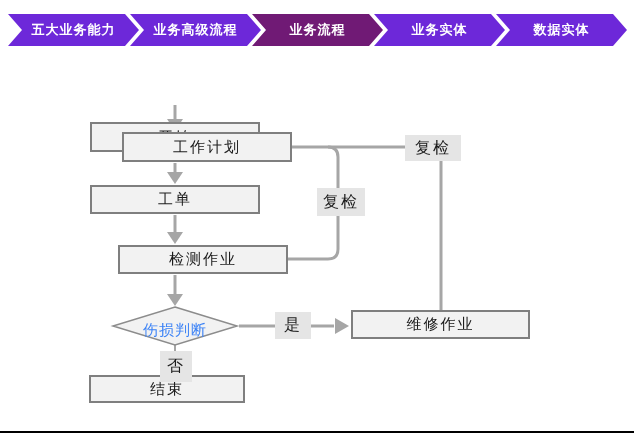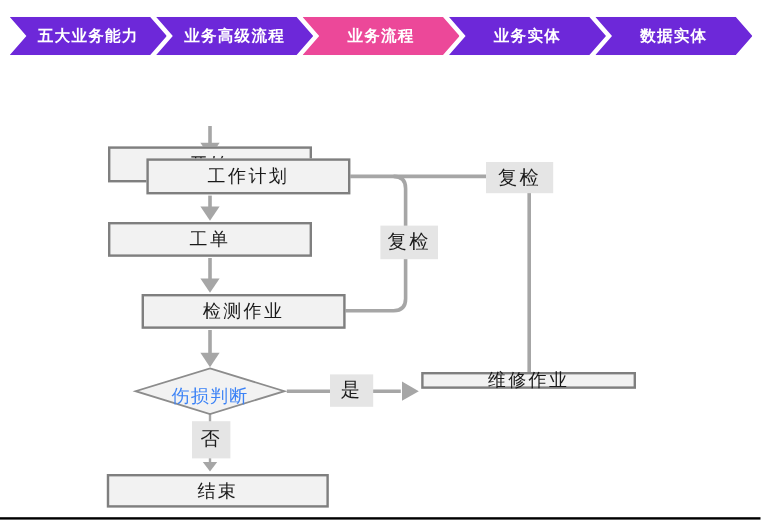--- a/index.html
+++ b/index.html
@@ -8,33 +8,33 @@
     font-family:"Liberation Sans",sans-serif;overflow:hidden;
   }
   
   .nav{position:absolute;left:8px;top:14px;width:618px;height:32px;display:flex;}
   .nav-seg{
     flex:0 0 131px;height:32px;margin-right:-9px;background:#6d28d9;
     color:#ffffff;display:flex;align-items:center;justify-content:center;
     font-size:13px;font-weight:bold;letter-spacing:1px;
     clip-path:polygon(0 0, calc(100% - 14px) 0, 100% 50%, calc(100% - 14px) 100%, 0 100%, 14px 50%);
   }
-  .nav-seg.active{background:#ec4899;text-align:center;}
+  .nav-seg.active{background:#701a75;text-align:center;}
   
   .node{
     position:absolute;box-sizing:border-box;background:#F2F2F2;
     border:2px solid #7F7F7F;display:flex;align-items:center;justify-content:center;
     font-size:15px;color:#1a1a1a;letter-spacing:2px;
   }
   #n-start  {left:90px; top:74px;  width:170px;height:30px;margin-top:48px;}
   #n-plan   {left:90px; top:132px; width:170px;height:30px;margin-left:32px;}
   #n-order  {left:90px; top:185px; width:170px;height:29px;}
   #n-inspect{left:90px; top:245px; width:170px;height:29px;margin-left:28px;}
-  #n-repair {left:351px;top:310px; width:179px;height:14px;align-items:center;}
-  #n-end    {left:89px; top:395px; width:185px;height:28px;}
+  #n-repair {left:351px;top:310px; width:179px;height:29px;align-items:center;}
+  #n-end    {left:89px; top:375px; width:156px;height:28px;}
   .diamond-label{
     position:absolute;left:115px;top:312px;width:120px;height:28px;
     display:flex;align-items:flex-end;justify-content:center;
     font-size:15px;color:#3b82f6;letter-spacing:1px;
   }
   
   .edge-label{
     position:absolute;background:#e5e5e5;display:flex;align-items:center;
     justify-content:center;font-size:16px;color:#1a1a1a;letter-spacing:2px;
   }

